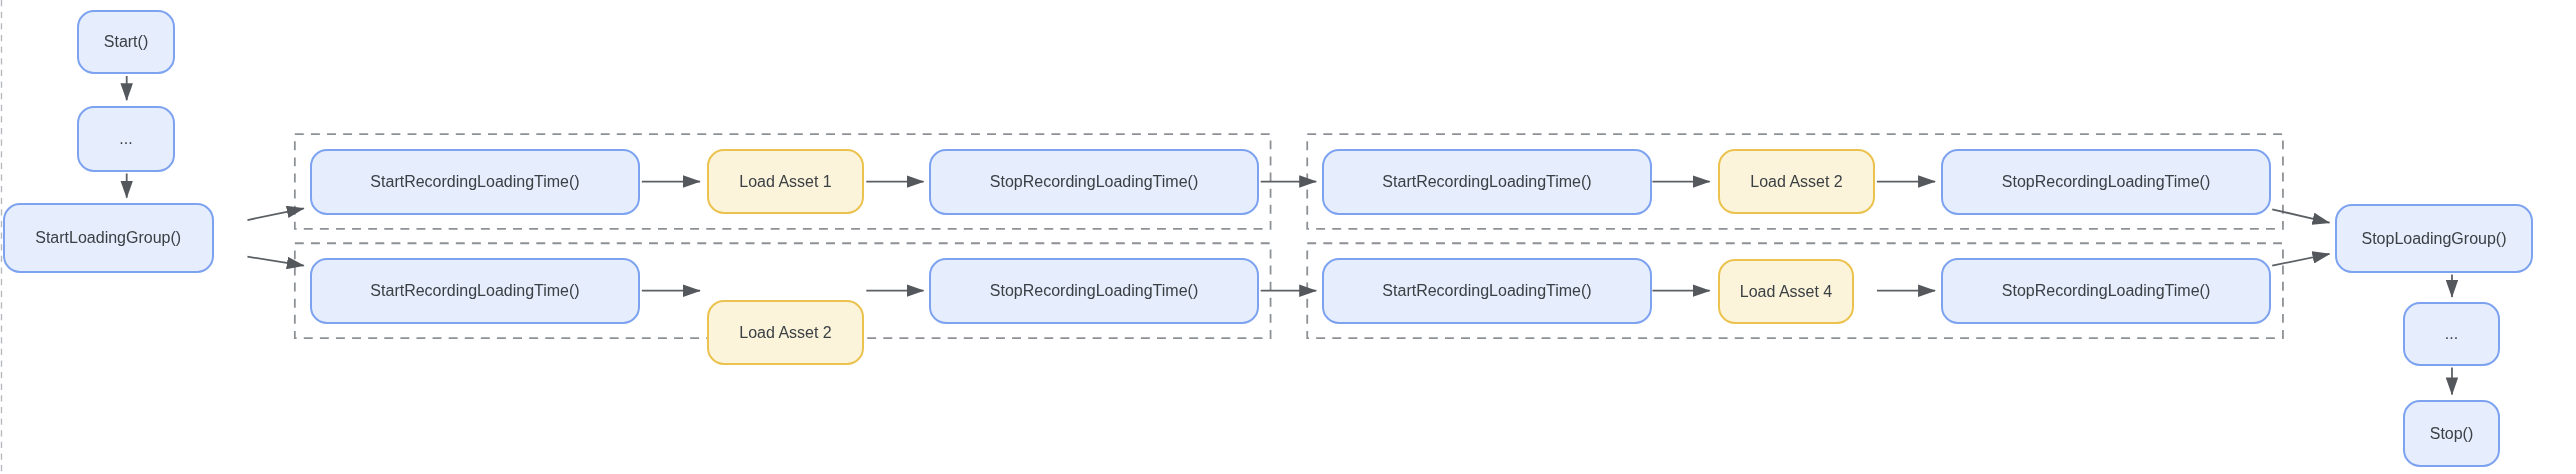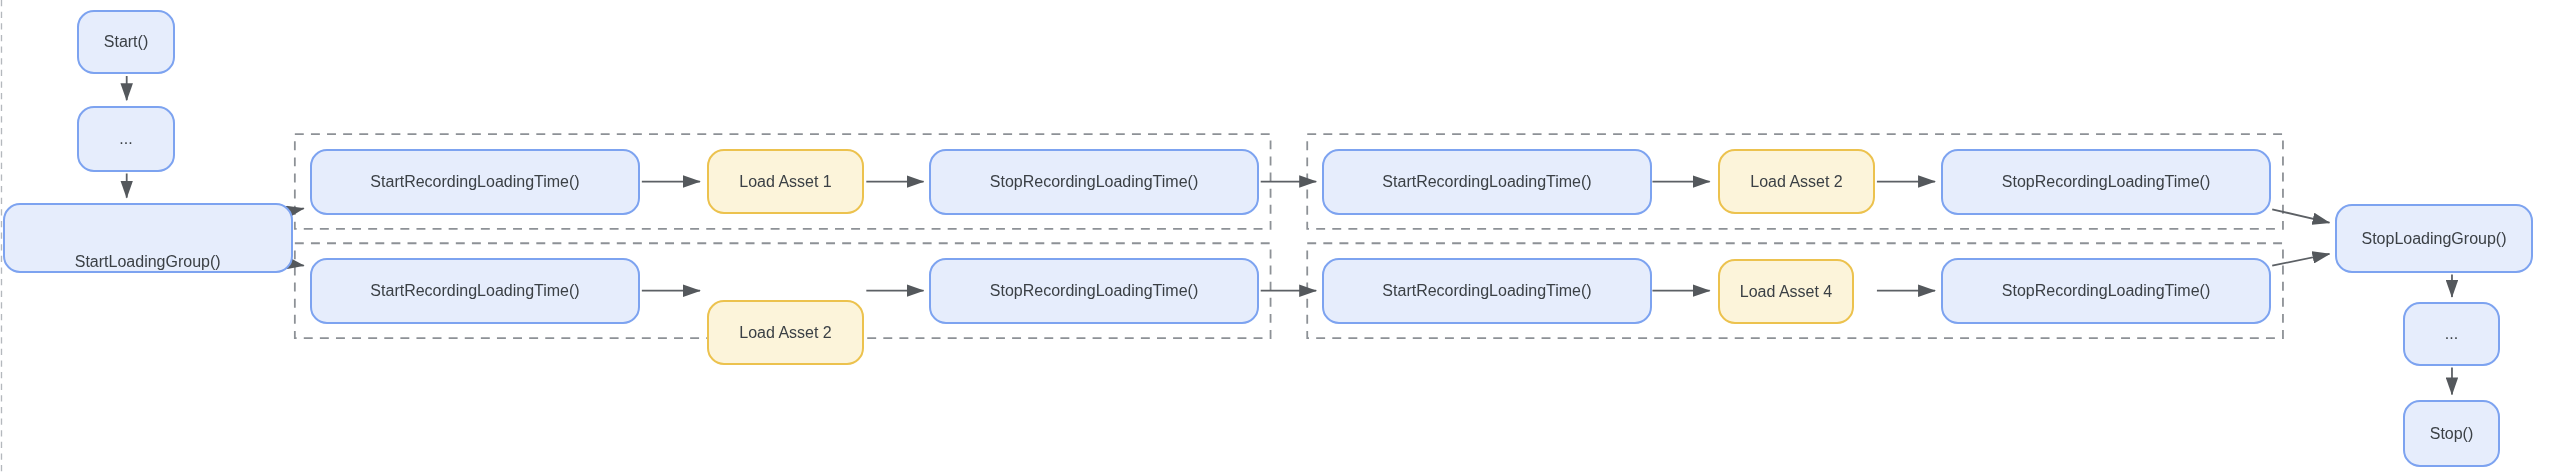--- a/index.html
+++ b/index.html
@@ -68,21 +68,21 @@
       <line x1="2741" y1="307" x2="2741" y2="332" stroke="#5c6065" stroke-width="2" marker-end="url(#arrow-head)"></line>
       <line x1="2741" y1="411" x2="2741" y2="441" stroke="#5c6065" stroke-width="2" marker-end="url(#arrow-head)"></line>
     </svg>
   <div id="node-layer">
       <div class="node node-blue" style="left: 77px; top: 9.8px; width: 98px; height: 64px;">
         <span class="node-label">Start()</span>
       </div>
       <div class="node node-blue" style="left: 77px; top: 106px; width: 98px; height: 66px;">
         <span class="node-label">...</span>
       </div>
-      <div class="node node-blue" style="left: 2.7px; top: 203px; width: 290px; height: 70px; align-items: flex-end;">
+      <div class="node node-blue" style="left: 2.7px; top: 203px; width: 211px; height: 70px;">
         <span class="node-label">StartLoadingGroup()</span>
       </div>
       <div class="node node-blue" style="left: 310px; top: 149px; width: 330px; height: 66px;">
         <span class="node-label">StartRecordingLoadingTime()</span>
       </div>
       <div class="node node-yellow" style="left: 707px; top: 149px; width: 157px; height: 65px;">
         <span class="node-label">Load Asset 1</span>
       </div>
       <div class="node node-blue" style="left: 929px; top: 149px; width: 330px; height: 66px;">
         <span class="node-label">StopRecordingLoadingTime()</span>

